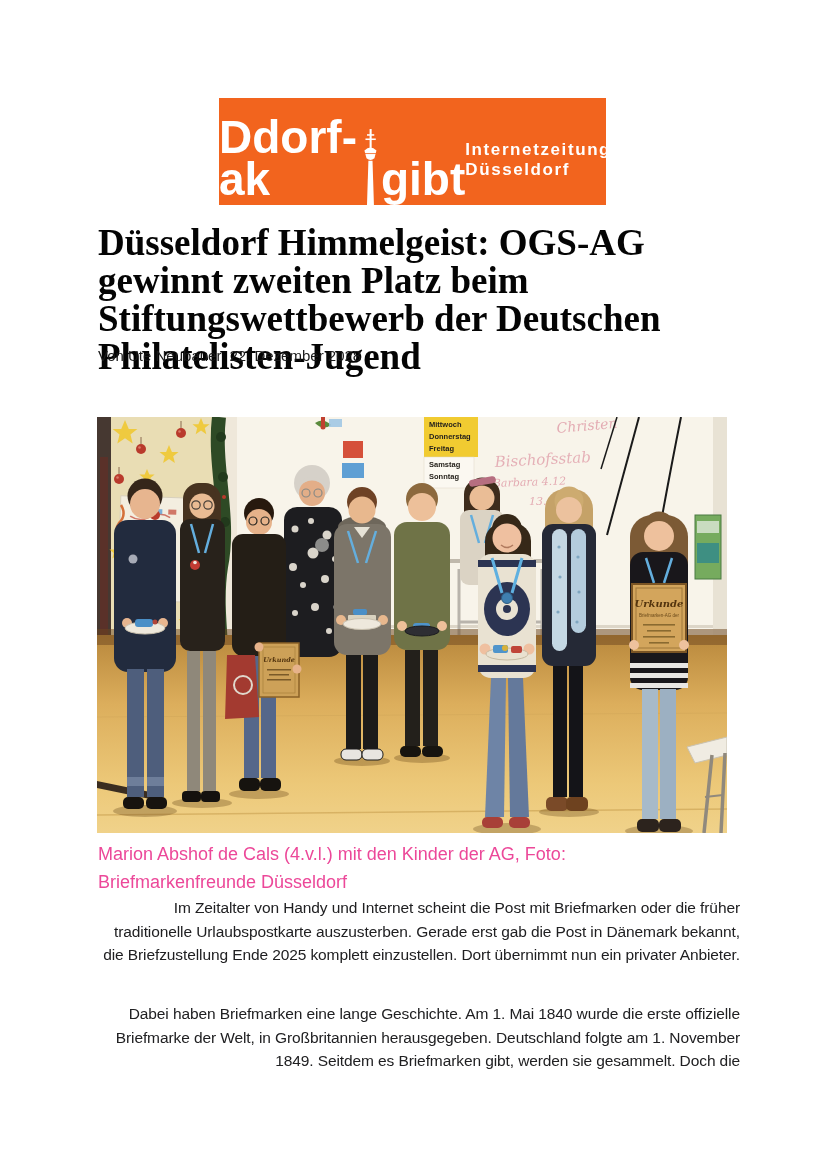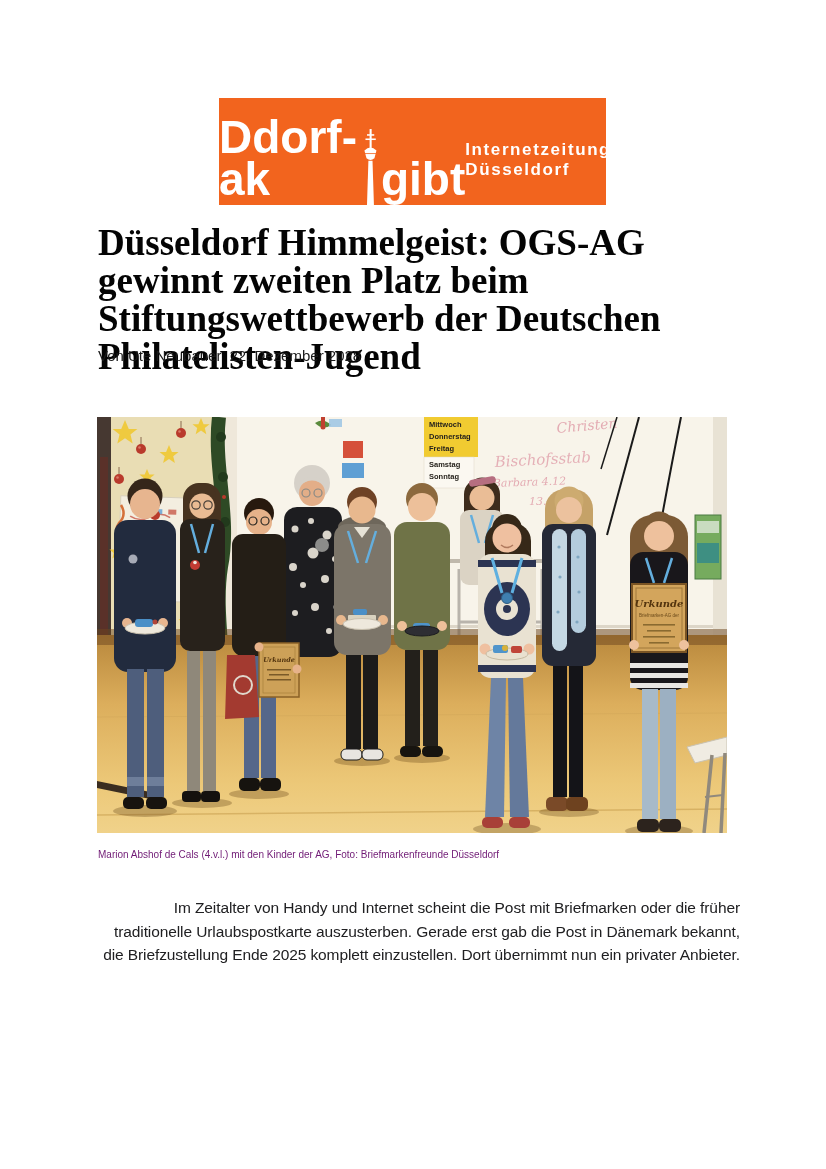--- a/index.html
+++ b/index.html
@@ -20,21 +20,21 @@
   .headline{position:absolute;left:98px;top:224px;width:642px;margin:0;
             font-family:"Liberation Serif",serif;font-weight:700;
             font-size:37px;line-height:38px;color:#040404;}
   .byline{position:absolute;left:98px;top:347px;font-size:15px;color:#1a1a1a;}
   .byline-author{margin-right:8px;}
 
   .figure{position:absolute;left:97px;top:417px;width:726px;height:416px;margin:0;}
   .photo-svg{display:block;width:630px;height:416px;}
 
   .caption{position:absolute;left:98px;top:841px;width:600px;
-           font-size:10px;line-height:27.5px;color:#701a75;}
+           font-size:18px;line-height:27.5px;color:#ec4899;}
   .para{position:absolute;left:98px;width:642px;margin:0;
         font-size:15.5px;line-height:23.6px;color:#202022;letter-spacing:-.1px;text-align:right;}
   #para-0{top:896px;}
   #para-1{top:1002px;}
 </style>
 </head>
 <body>
 
 <div class="page">
 
@@ -384,14 +384,15 @@
         <rect x="540" y="402" width="22" height="13" rx="5" fill="#2c231d"></rect>
         <rect x="562" y="402" width="22" height="13" rx="5" fill="#2c231d"></rect>
       </g>
     </g>
   </svg>
   </figure>
 
   <div class="caption">Marion Abshof de Cals (4.v.l.) mit den Kinder der AG, Foto: Briefmarkenfreunde Düsseldorf</div>
 
   <p class="para" id="para-0">Im Zeitalter von Handy und Internet scheint die Post mit Briefmarken oder die früher traditionelle Urlaubspostkarte auszusterben. Gerade erst gab die Post in Dänemark bekannt, die Briefzustellung Ende 2025 komplett einzustellen. Dort übernimmt nun ein privater Anbieter.</p>
+  <p class="para" id="para-1">Dabei haben Briefmarken eine lange Geschichte. Am 1. Mai 1840 wurde die erste offizielle Briefmarke der Welt, in Großbritannien herausgegeben. Deutschland folgte am 1. November 1849. Seitdem es Briefmarken gibt, werden sie gesammelt. Doch die</p>
 
 </div>
 
 </body></html>

